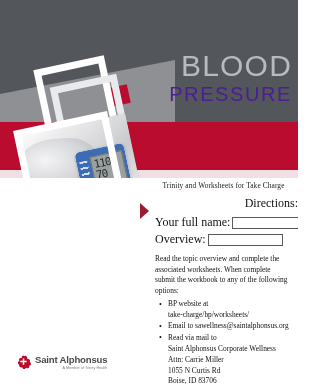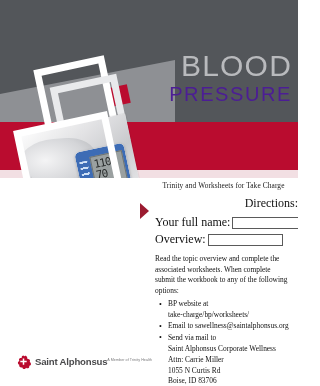--- a/index.html
+++ b/index.html
@@ -80,21 +80,21 @@
       padding-left:9px;margin-bottom:1px;}
   ul.opts>li.bullet::before{content:"\2022";position:absolute;left:0;top:-0.5px;font-size:8px;}
   .sub{display:block;padding-left:0;}
   .addr{margin:0;padding:0 6px 0 19px;list-style:none;}
   .addr li{font-size:7.4px;color:#111;line-height:1.45;}
 
   
   .footer{position:absolute;left:16px;top:355px;display:flex;align-items:center;}
   .mark{position:relative;width:15px;height:15px;flex:0 0 auto;margin-right:4px;}
   .mark svg{display:block;}
-  .brand{display:flex;flex-direction:row;justify-content:center;}
+  .brand{display:flex;flex-direction:column;justify-content:center;align-items:flex-end;}
   .brand-name{font-family:"Liberation Sans",sans-serif;font-size:9.6px;font-weight:bold;
       color:#4a4a4c;letter-spacing:-.2px;line-height:1.05;}
   .brand-tag{font-family:"Liberation Sans",sans-serif;font-size:3.7px;color:#7b7b7d;
       letter-spacing:.05px;margin-top:1px;}
 
   
   .title-wrap{position:absolute;right:6px;top:52px;text-align:right;z-index:5;
       font-family:"Liberation Sans",sans-serif;}
   .t-line{display:block;font-weight:400;line-height:.96;letter-spacing:1.2px;}
   .t1{font-size:30px;color:#b9babd;}
@@ -161,21 +161,21 @@
 
   <ul class="opts">
     <li class="bullet">
       <span>BP website at</span>
       <span class="sub">take-charge/bp/worksheets/</span>
     </li>
     <li class="bullet">
       <span>Email to sawellness@saintalphonsus.org</span>
     </li>
     <li class="bullet">
-      <span>Send via mail to</span>
+      <span>Read via mail to</span>
     </li>
   </ul>
 
   <ul class="addr">
     <li>Saint Alphonsus Corporate Wellness</li>
     <li>Attn: Carrie Miller</li>
     <li>1055 N Curtis Rd</li>
     <li>Boise, ID 83706</li>
 
   </ul>

